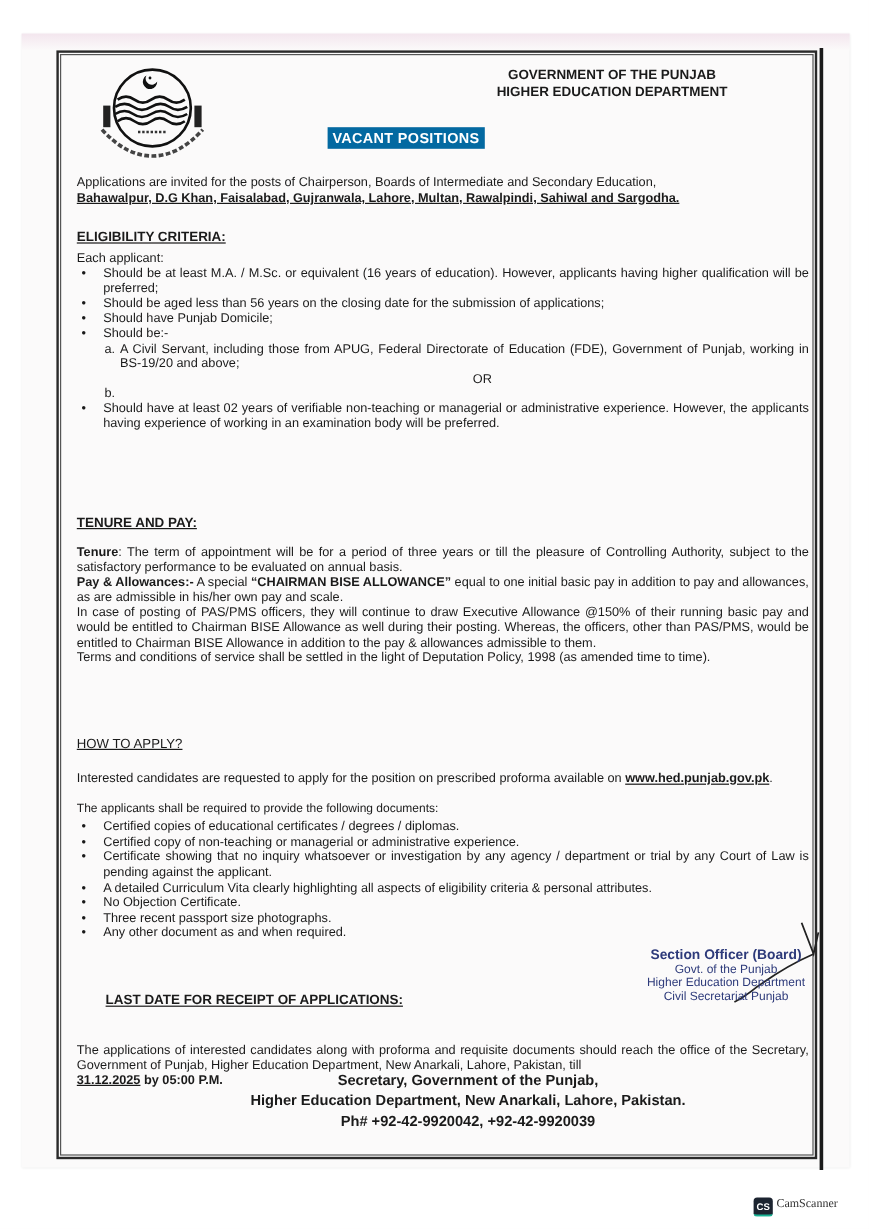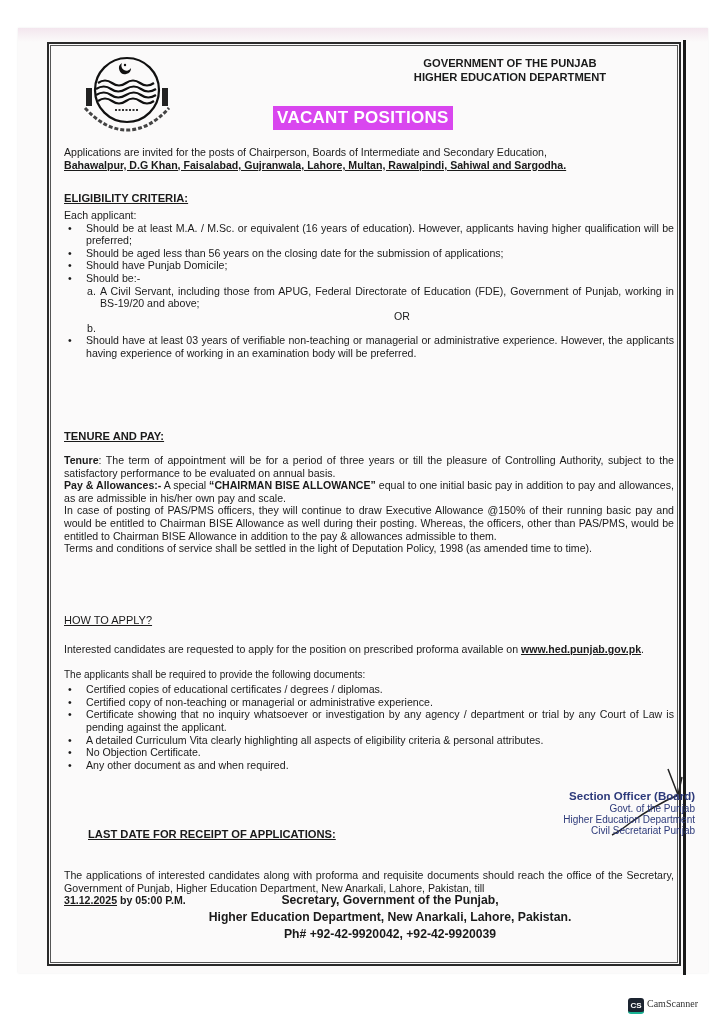--- a/index.html
+++ b/index.html
@@ -25,42 +25,42 @@
     position:absolute; left:683px; top:40px; width:3px; height:935px; background:#1a1a1a;
   }
   .logo {
     position:absolute; left:77px; top:50px; width:100px; height:88px;
   }
   .gov-head {
     position:absolute; left:340px; top:56px; width:340px; text-align:center;
     font-weight:bold; font-size:11.2px; line-height:14px;
   }
   .vacant {
-    position:absolute; left:273px; top:106px; background:#d946ef; color:#fff;
-    font-weight:bold; font-size:17px; padding:2px 4px; letter-spacing:0.3px;
+    position:absolute; left:273px; top:106px; background:#0369a1; color:#fff;
+    font-weight:bold; font-size:12px; padding:2px 4px; letter-spacing:0.3px;
   }
   .text {
     position:absolute; left:64px; width:610px; font-size:10.6px; line-height:12.6px;
     text-align:justify;
   }
   .u { text-decoration:underline; }
   .b { font-weight:bold; }
   .heading {
     position:absolute; left:64px; font-weight:bold; font-size:11.2px;
     text-decoration:underline;
   }
   ul.bul { margin:0; padding:0 0 0 22px; list-style:none; }
   ul.bul li { position:relative; margin:0; }
   ul.bul li::before { content:"•"; position:absolute; left:-18px; }
   ol.sub { margin:0; padding:0 0 0 36px; list-style:none; }
   ol.sub li { position:relative; }
   ol.sub li .lbl { position:absolute; left:-13px; }
   .or { text-align:center; padding-left:30px; }
   .stamp {
-    position:absolute; left:515px; top:790px; width:180px; text-align:right;
+    position:absolute; left:515px; top:790px; width:180px; text-align:center;
     color:#2d3a7a; font-size:10px; line-height:11px;
   }
   .stamp .t { font-weight:bold; font-size:11.5px; line-height:13px; }
   .sig {
     position:absolute; left:560px; top:765px; width:140px; height:80px;
   }
   .footer-sig {
     position:absolute; left:150px; top:892px; width:480px; text-align:center;
     font-weight:bold; font-size:12.2px; line-height:17px;
   }
@@ -120,21 +120,21 @@
     <li>Should be aged less than 56 years on the closing date for the submission of applications;</li>
     <li>Should have Punjab Domicile;</li>
     <li>Should be:-</li>
   </ul>
   <ol class="sub">
     <li><span class="lbl">a.</span><span>A Civil Servant, including those from APUG, Federal Directorate of Education (FDE), Government of Punjab, working in BS-19/20 and above;</span></li>
     <li class="or">OR</li>
     <li><span class="lbl">b.</span></li>
   </ol>
   <ul class="bul" style="margin-top:12px;">
-    <li>Should have at least 03 years of verifiable non-teaching or managerial or administrative experience. However, the applicants having experience of working in an examination body will be preferred.</li>
+    <li>Should have at least 02 years of verifiable non-teaching or managerial or administrative experience. However, the applicants having experience of working in an examination body will be preferred.</li>
   </ul>
 </div>
 
 <div class="heading" style="top:430px;text-align:center;">TENURE AND PAY:</div>
 <div class="text" style="top:454px;">
   <div><span class="b">Tenure</span><span>: The term of appointment will be for a period of three years or till the pleasure of Controlling Authority, subject to the satisfactory performance to be evaluated on annual basis.</span></div>
   <div><span class="b">Pay &amp; Allowances:-</span><span> A special </span><span class="b">“CHAIRMAN BISE ALLOWANCE”</span><span> equal to one initial basic pay in addition to pay and allowances, as are admissible in his/her own pay and scale.</span></div>
   <div>In case of posting of PAS/PMS officers, they will continue to draw Executive Allowance @150% of their running basic pay and would be entitled to Chairman BISE Allowance as well during their posting. Whereas, the officers, other than PAS/PMS, would be entitled to Chairman BISE Allowance in addition to the pay &amp; allowances admissible to them.</div>
   <div>Terms and conditions of service shall be settled in the light of Deputation Policy, 1998 (as amended time to time).</div>
 </div>
@@ -142,20 +142,21 @@
 <div class="heading" style="top:614px; font-weight:normal; font-size:11px;">HOW TO APPLY?</div>
 <div class="text" style="top:643px;">
   <div><span>Interested candidates are requested to apply for the position on prescribed proforma available on</span> <span class="b u">www.hed.punjab.gov.pk</span><span>.</span></div>
   <div style="margin-top:13px; font-size:10px;">The applicants shall be required to provide the following documents:</div>
   <ul class="bul" style="margin-top:2px;">
     <li>Certified copies of educational certificates / degrees / diplomas.</li>
     <li>Certified copy of non-teaching or managerial or administrative experience.</li>
     <li>Certificate showing that no inquiry whatsoever or investigation by any agency / department or trial by any Court of Law is pending against the applicant.</li>
     <li>A detailed Curriculum Vita clearly highlighting all aspects of eligibility criteria &amp; personal attributes.</li>
     <li>No Objection Certificate.</li>
+    <li>Three recent passport size photographs.</li>
     <li>Any other document as and when required.</li>
   </ul>
 </div>
 
 <svg class="sig" viewBox="0 0 140 80">
   <path d="M108 4 L118 30 L122 12 M118 30 Q95 40 70 58 Q60 66 52 70" fill="none" stroke="#222" stroke-width="1.5"></path>
 </svg>
 <div class="stamp">
   <div class="t">Section Officer (Board)</div>
   <div>Govt. of the Punjab</div>

